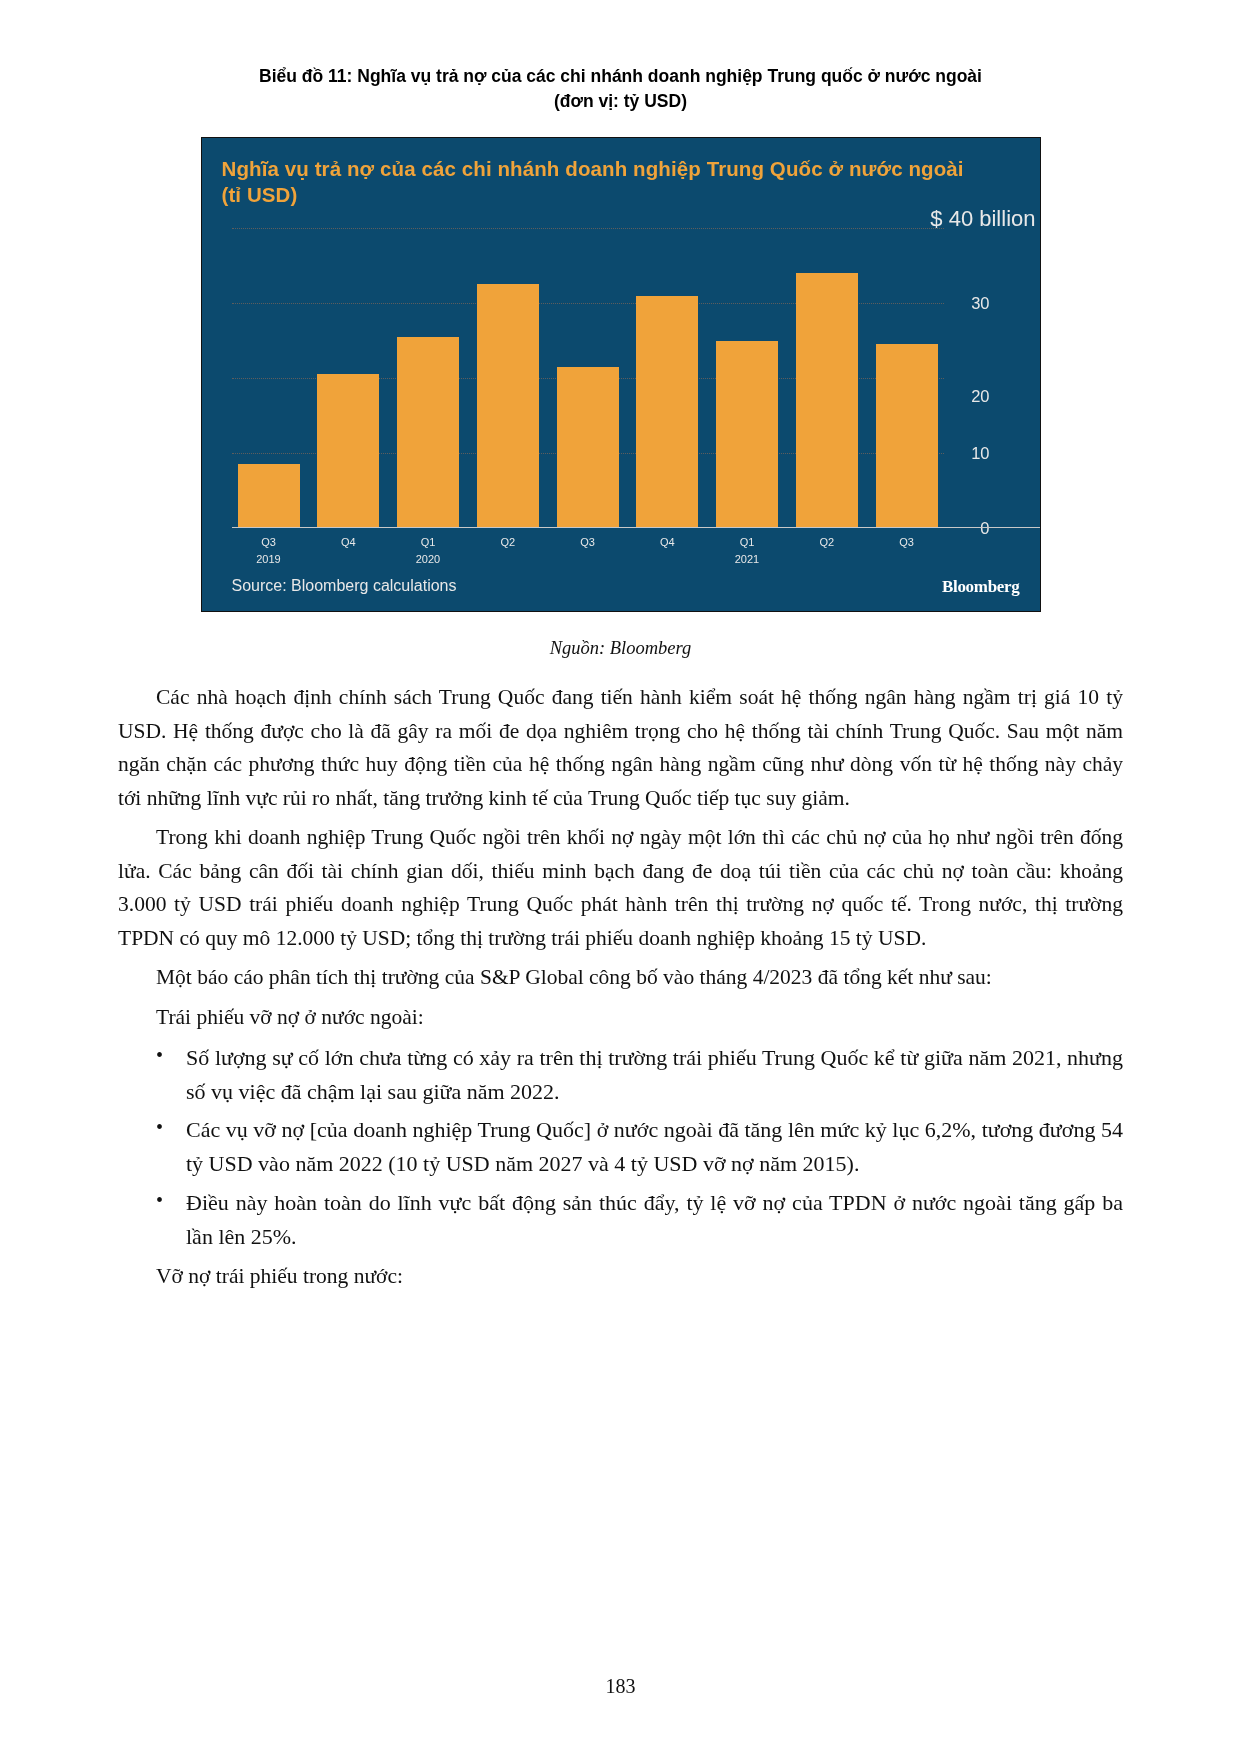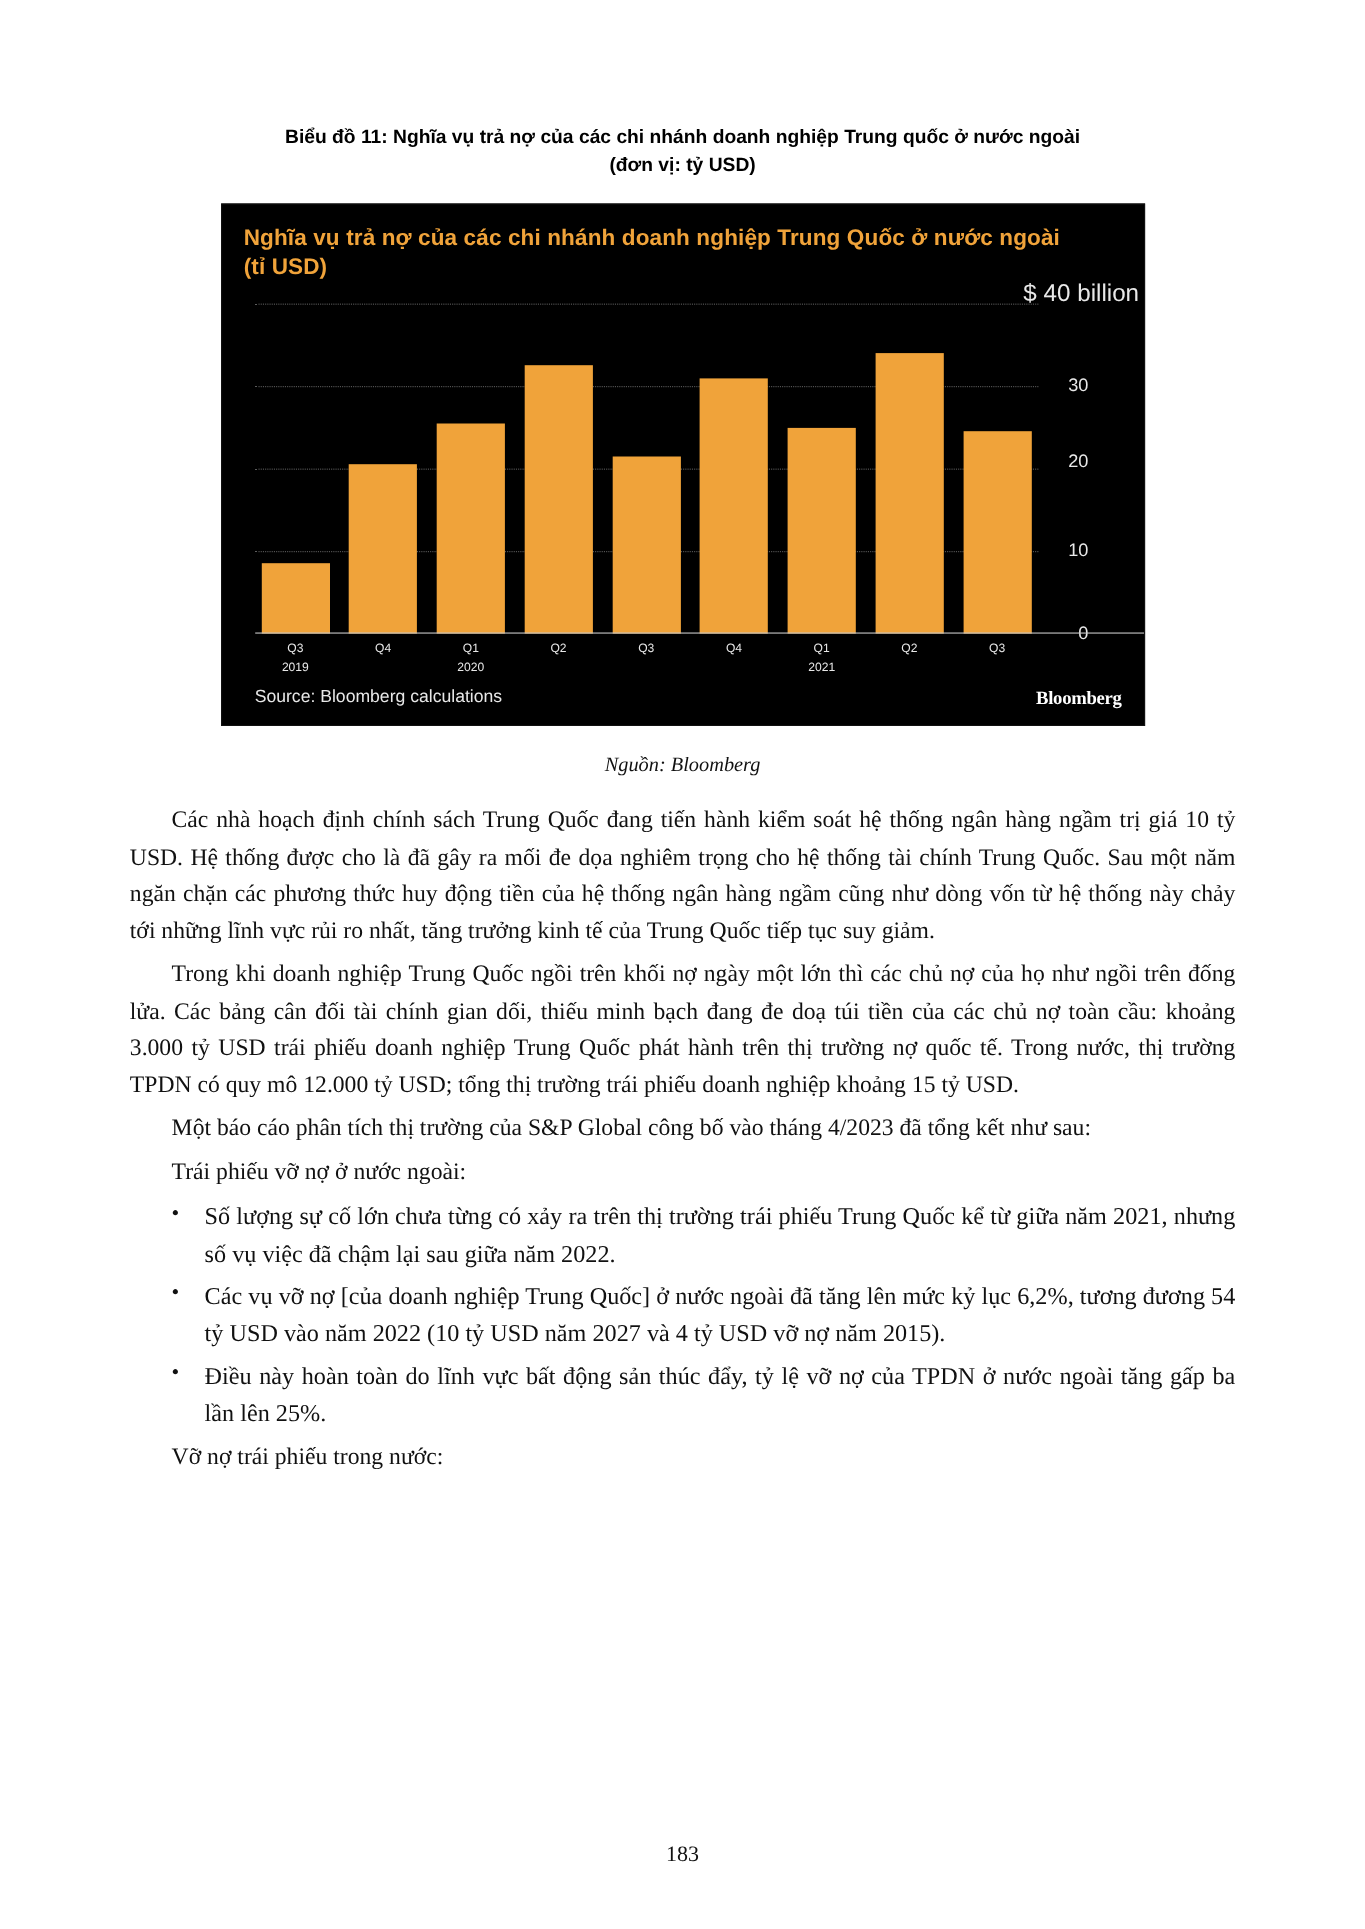--- a/index.html
+++ b/index.html
@@ -12,41 +12,41 @@
     height: 1754px;
     font-family: "Liberation Serif", serif;
     color: #1a1a1a;
     position: relative;
     overflow: hidden;
   }
   .page {
     box-sizing: border-box;
     width: 1241px;
     height: 1754px;
-    padding: 112px 118px 40px 118px;
+    padding: 64px 118px 40px 118px;
     position: relative;
   }
 
   
   .fig-caption {
     font-family: "Liberation Sans", sans-serif;
     font-weight: bold;
     font-size: 17.5px;
     line-height: 1.45;
     text-align: center;
     margin: 0 0 22px 0;
     color: #000;
   }
   .fig-caption .line2 { display: block; }
 
   
   .chart-wrap {
     width: 840px;
     margin: 0 auto;
-    background: #000000;
+    background: #0c4a6e;
     border: 1px solid #111;
     padding: 0;
     position: relative;
     box-sizing: border-box;
   }
   .chart-title {
     color: #f0a33a;
     font-family: "Liberation Sans", sans-serif;
     font-weight: bold;
     font-size: 20.5px;
@@ -213,21 +213,21 @@
 
     <div class="plot-area">
       <div class="axis-top-label">$ 40 billion</div>
 
       <div class="gridline" style="top:0px;"></div>
       <div class="gridline" style="top:75px;"></div>
       <div class="gridline" style="top:150px;"></div>
       <div class="gridline" style="top:225px;"></div>
 
       <div class="ytick" style="top:75px;">30</div>
-      <div class="ytick" style="top:144px;">20</div>
+      <div class="ytick" style="top:168px;">20</div>
       <div class="ytick" style="top:225px;">10</div>
       <div class="ytick" style="top:300px;">0</div>
 
       <div class="bars">
         <div class="bar" style="height: 63.75px; background: rgb(240, 163, 58);"></div>
         <div class="bar" style="height: 153.75px; background: rgb(240, 163, 58);"></div>
         <div class="bar" style="height: 191.25px; background: rgb(240, 163, 58);"></div>
         <div class="bar" style="height: 243.75px; background: rgb(240, 163, 58);"></div>
         <div class="bar" style="height: 161.25px; background: rgb(240, 163, 58);"></div>
         <div class="bar" style="height: 232.5px; background: rgb(240, 163, 58);"></div>

